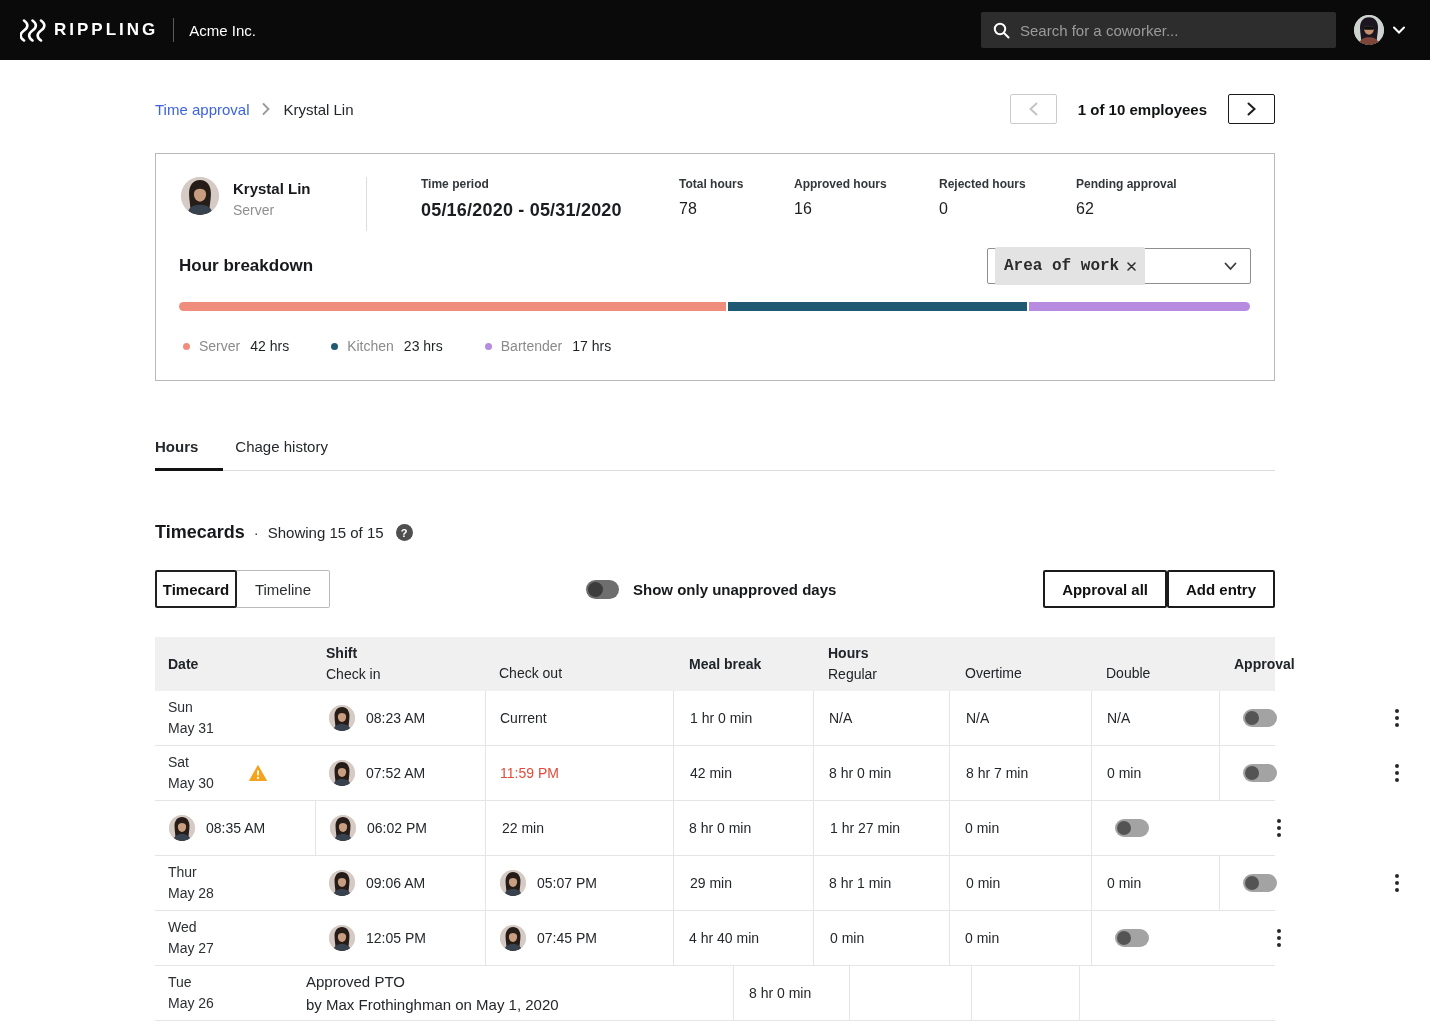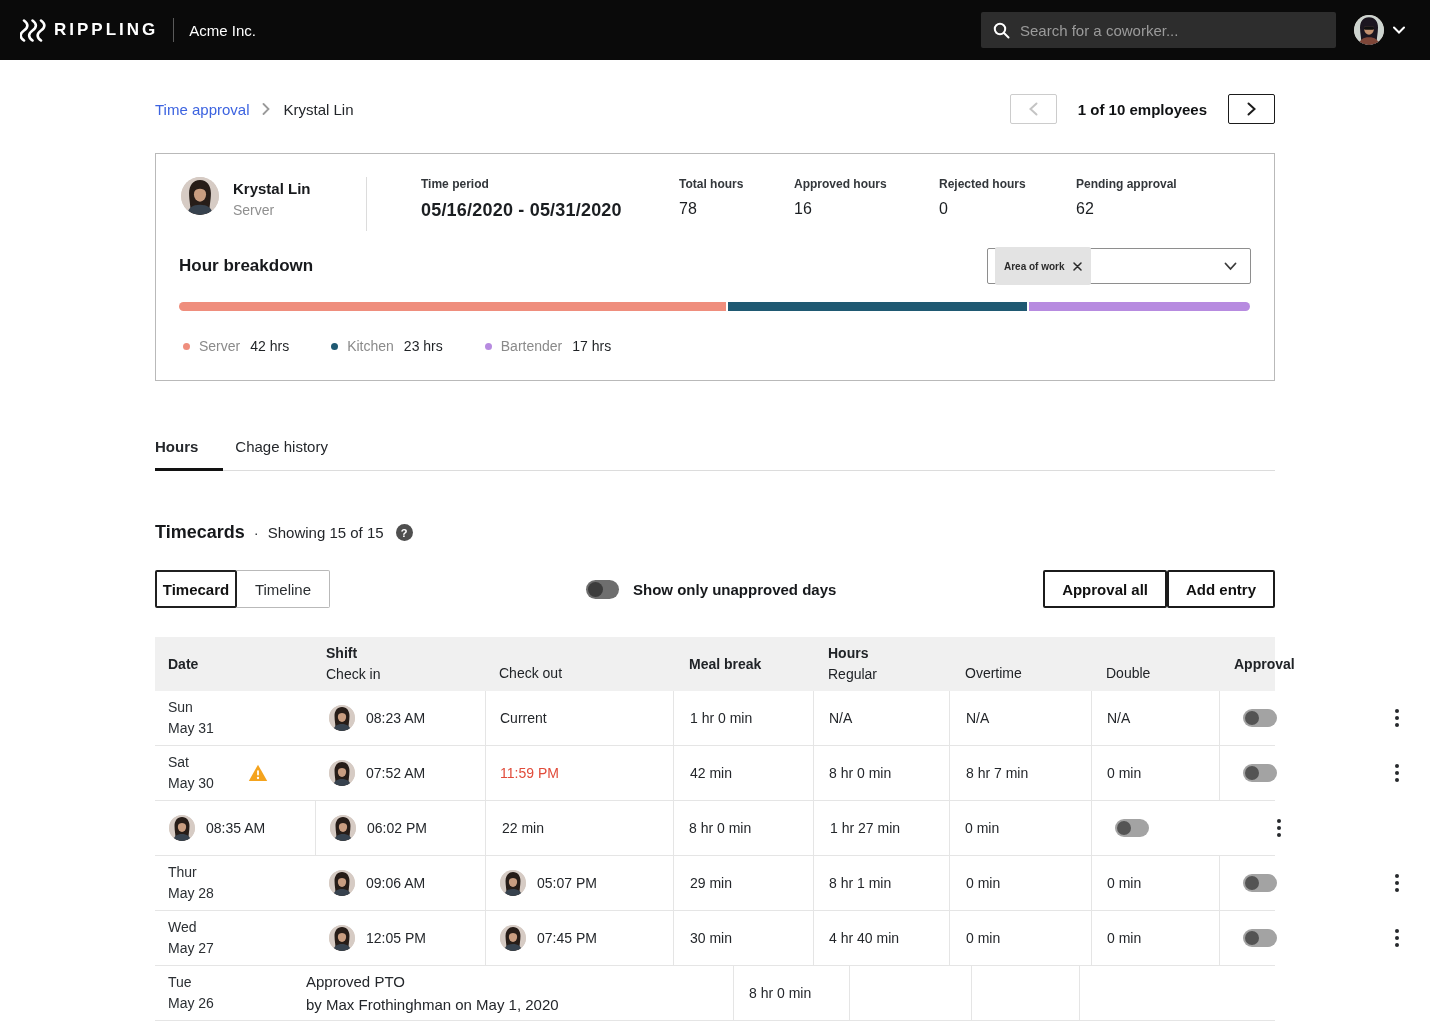--- a/index.html
+++ b/index.html
@@ -47,21 +47,21 @@
   .vdiv { width:1px; background:#dcdcdc; height:54px; }
   .stats { display:flex; padding-left:54px; flex:1; }
   .stat-label { font-size:12px; font-weight:700; color:#33373b; }
   .stat-value { margin-top:9px; font-size:16px; color:#1b1e21; }
   .stat-value.big { font-size:18px; font-weight:700; letter-spacing:.2px; }
   .stat-0 { width:258px; } .stat-1 { width:115px; } .stat-2 { width:145px; } .stat-3 { width:137px; }
 
   .hb-row { display:flex; align-items:center; justify-content:space-between; padding:0 23px; margin-top:17px; }
   .hb-title { font-size:17px; font-weight:700; color:#17191c; }
   .filter { width:264px; height:36px; border:1px solid #8e8e8e; border-radius:2px; display:flex; align-items:center; justify-content:space-between; padding:0 13px 0 7px; cursor:pointer; background:#fff; }
-  .filter-tag { background:#e3e3e3; border-radius:2px; height:38px; display:flex; align-items:center; gap:8px; padding:0 9px; font-size:10px; font-weight:700; color:#2b2b2b; }
+  .filter-tag { background:#e3e3e3; border-radius:2px; height:38px; display:flex; align-items:center; gap:8px; padding:0 9px; font-size:16px; font-weight:700; color:#2b2b2b;font-family:Liberation Mono, monospace; }
 
   .hb-bar { display:flex; gap:2px; height:9px; margin:18px 24px 0 23px; border-radius:5px; overflow:hidden; }
   .hb-seg { flex-basis:0; }
 
   .hb-legend { display:flex; gap:42px; margin:27px 0 0 27px; font-size:14px; align-items:center; }
   .legend-item { display:flex; align-items:center; gap:9px; }
   .legend-dot { width:7px; height:7px; border-radius:50%; }
   .legend-name { color:#8a8a8a; }
   .legend-value { color:#1f2225; margin-left:1px; }
 
@@ -557,23 +557,20 @@
         <span>12:05 PM</span>
       </div>
       <div class="td td-b td-checkout">
         <span class="avatar av26">
             <svg viewBox="0 0 32 32">
               <use href="#av-f"></use>
             </svg>
           </span>
         <span>07:45 PM</span>
       </div>
-      <div class="td td-b td-meal">
-          <span>30 min</span>
-        </div>
       <div class="td td-b td-regular">
           <span>4 hr 40 min</span>
         </div>
       <div class="td td-b td-overtime">
           <span>0 min</span>
         </div>
       <div class="td td-b td-double">
           <span>0 min</span>
         </div>
       <div class="td td-b td-approval">

